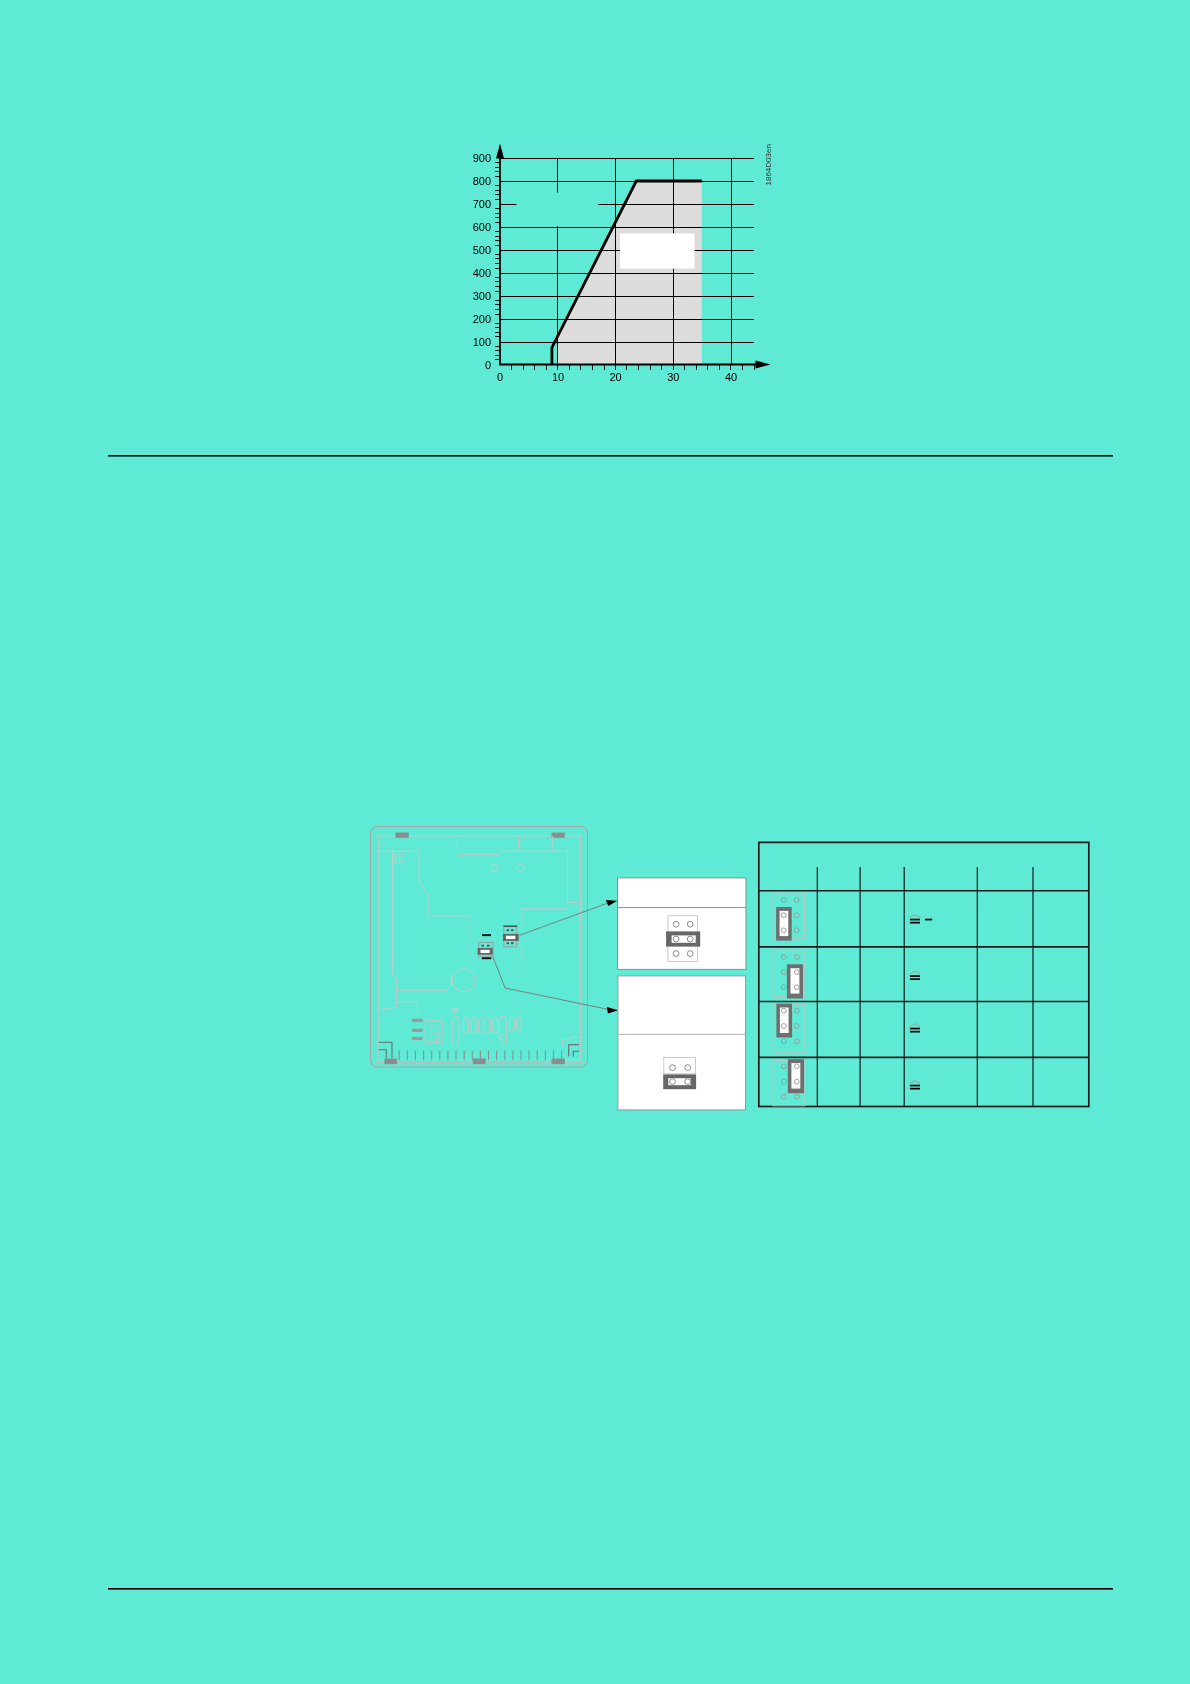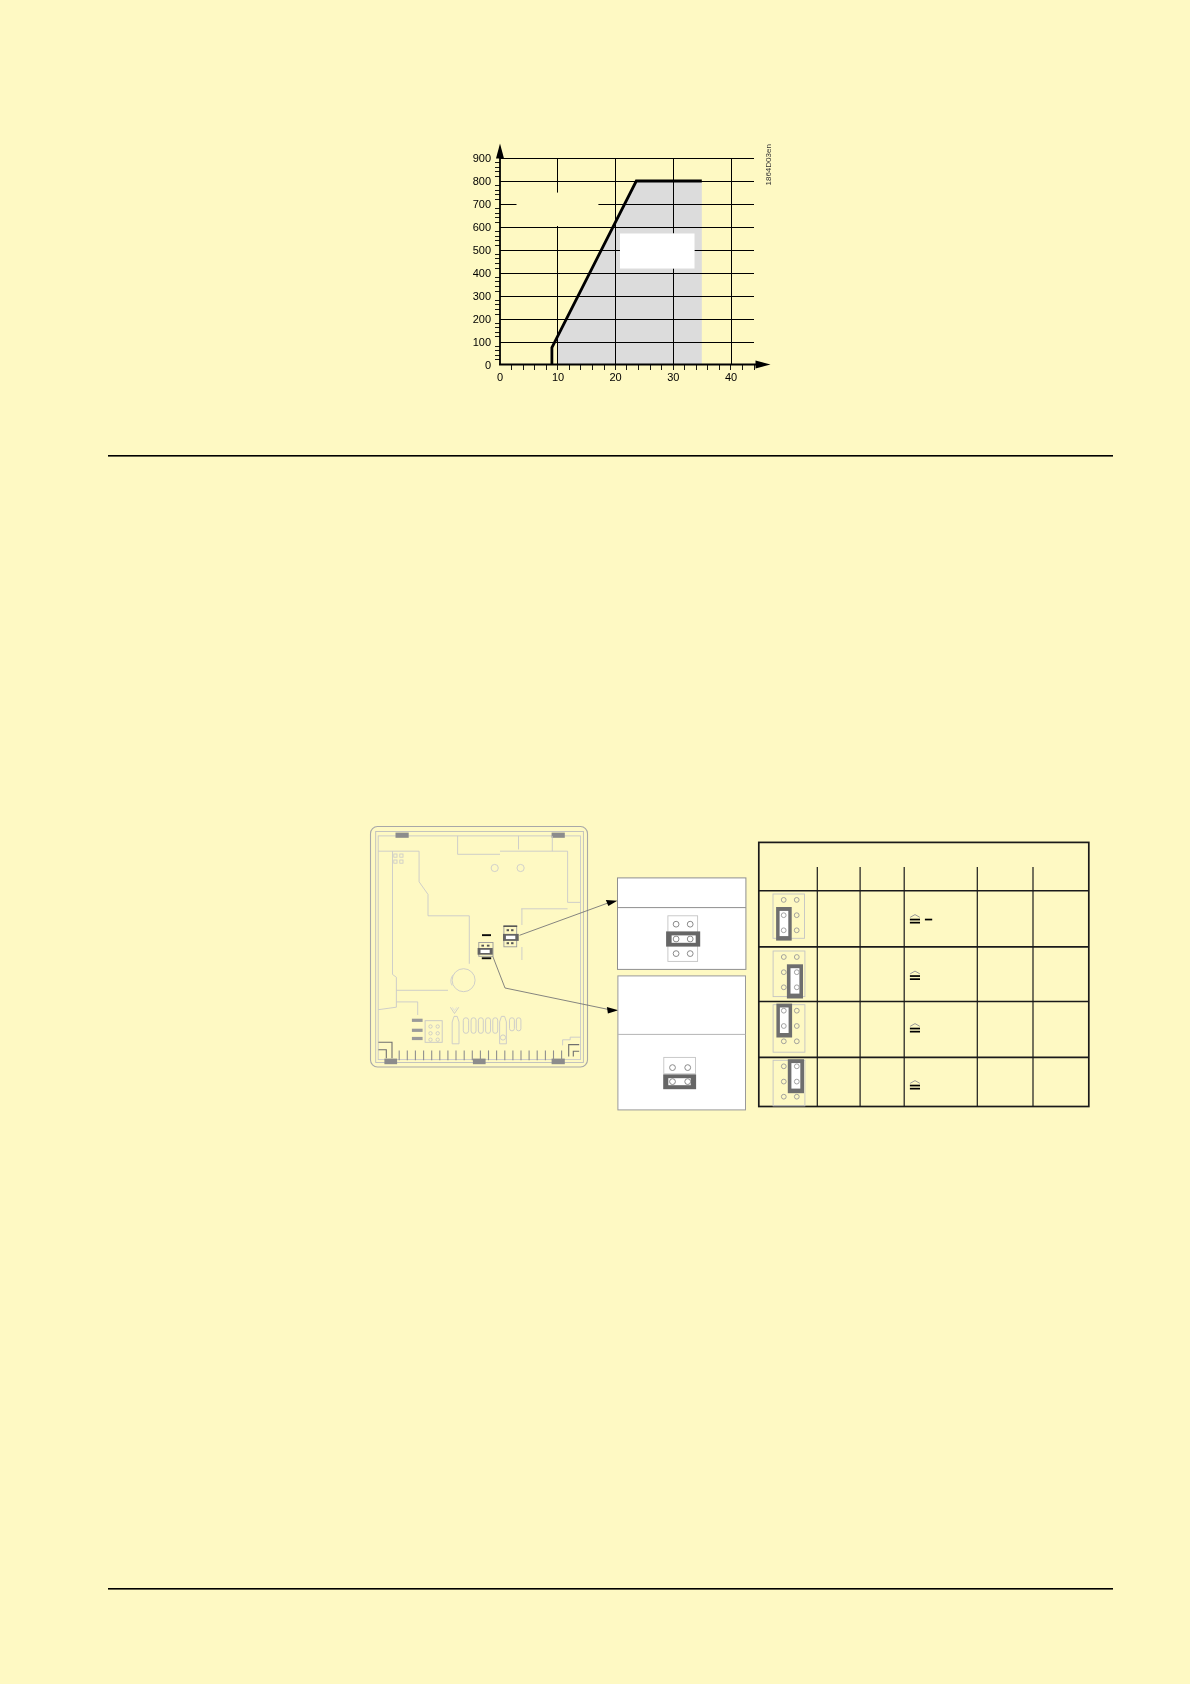--- a/index.html
+++ b/index.html
@@ -1,16 +1,16 @@
 <!DOCTYPE html>
 <html><head>
 <meta charset="utf-8">
 <style>
 html,body{margin:0;padding:0;background:#fff;}
-#page{position:relative;width:1190px;height:1684px;background:#fef9c3;overflow:hidden;
+#page{position:relative;width:1190px;height:1684px;background:#5eead4;overflow:hidden;
 font-family:"Liberation Sans", sans-serif;}
 svg{position:absolute;left:0;top:0;}
 </style>
 </head>
 <body>
 <div id="page">
 <svg width="1190" height="1684" viewBox="0 0 1190 1684">
 
 <polygon points="558,364 558,333.5 636.3,181 701.8,181 701.8,364" fill="#dcdcdc"></polygon>
 

